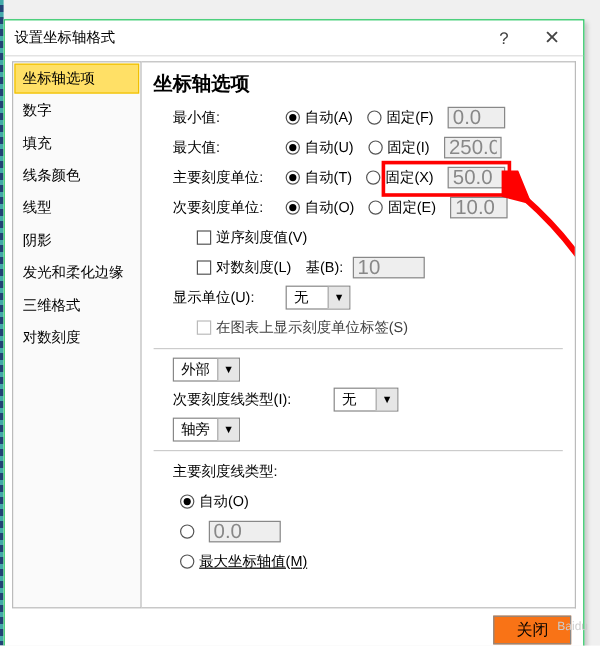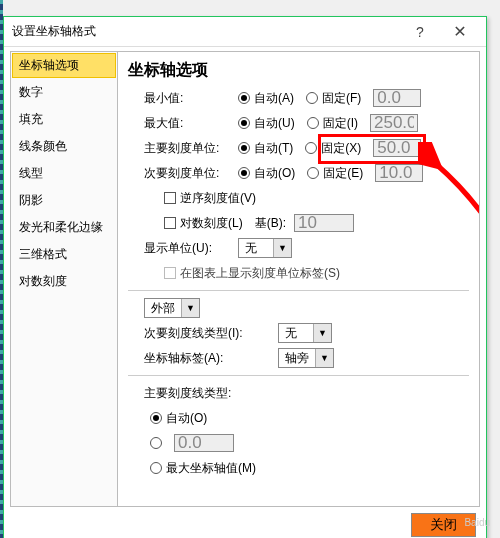--- a/index.html
+++ b/index.html
@@ -261,21 +261,20 @@
 
       <div class="row">
         <span style="width:130px">次要刻度线类型(I):</span>
         <div class="select">
           <span class="val">无</span>
           <span class="arrow">▼</span>
         </div>
       </div>
 
       <div class="row">
-        <span style="width:130px">坐标轴标签(A):</span>
         <div class="select">
           <span class="val">轴旁</span>
           <span class="arrow">▼</span>
         </div>
       </div>
 
       <hr class="sep">
 
       <div class="row">
         <span>主要刻度线类型:</span>
@@ -285,21 +284,21 @@
             <span class="dot"></span>
             <span>自动(O)</span>
           </label>
       </div>
       <div class="row" style="padding-left:6px;">
         <label class="radio">
             <span class="dot"></span>
           </label>
         <input class="txt disabled" style="width: 60px;" value="0.0">
       </div>
-      <div class="row" style="padding-left:6px;">
+      <div class="row" style="padding-left:6px;text-decoration:underline;">
         <label class="radio">
             <span class="dot"></span>
             <span>最大坐标轴值(M)</span>
           </label>
       </div>
 
       <div class="highlight-box"></div>
       <svg class="arrow-svg">
         <defs>
           <marker id="ah" markerWidth="12" markerHeight="12" refX="2" refY="6" orient="auto">

